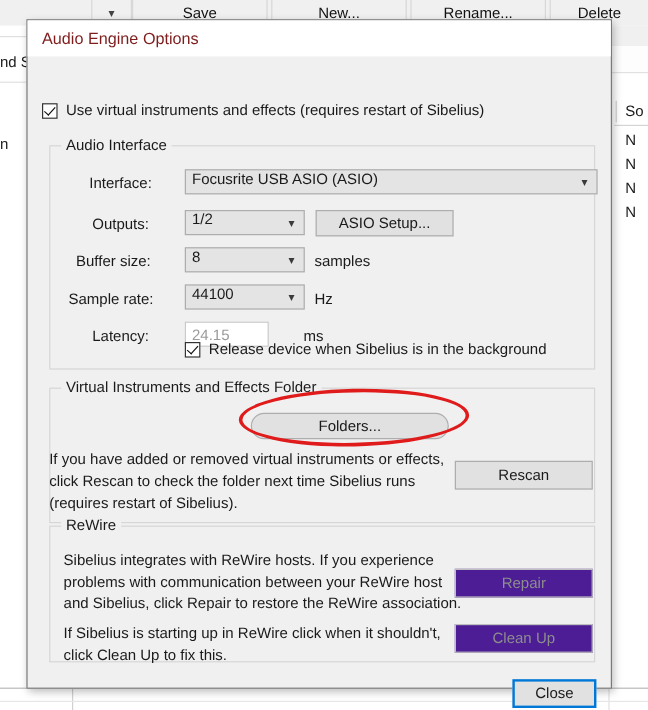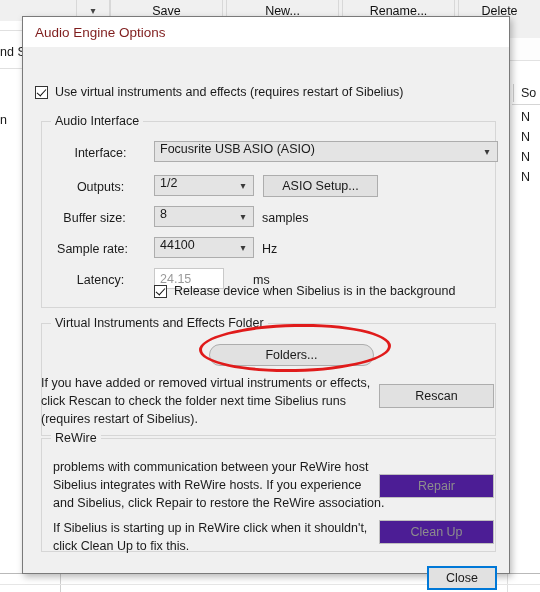--- a/index.html
+++ b/index.html
@@ -205,22 +205,22 @@
       <div>(requires restart of Sibelius).</div>
     </div>
 
     <div class="btn" style="left:356px;top:337px;width:115px;height:24px;">Rescan</div>
 
     <div class="groupbox" style="left:18px;top:391px;width:455px;height:114px;">
       <span class="group-title">ReWire</span>
     </div>
 
     <div class="para" style="left:30px;top:411px;">
+      <div>Sibelius integrates with ReWire hosts. If you experience</div>
       <div>problems with communication between your ReWire host</div>
-      <div>Sibelius integrates with ReWire hosts. If you experience</div>
       <div>and Sibelius, click Repair to restore the ReWire association.</div>
     </div>
     <div class="btn disabled" style="left:356px;top:427px;width:115px;height:24px;">Repair</div>
 
     <div class="para" style="left:30px;top:472px;">
       <div>If Sibelius is starting up in ReWire click when it shouldn't,</div>
       <div>click Clean Up to fix this.</div>
     </div>
     <div class="btn disabled" style="left:356px;top:473px;width:115px;height:24px;">Clean Up</div>
 

